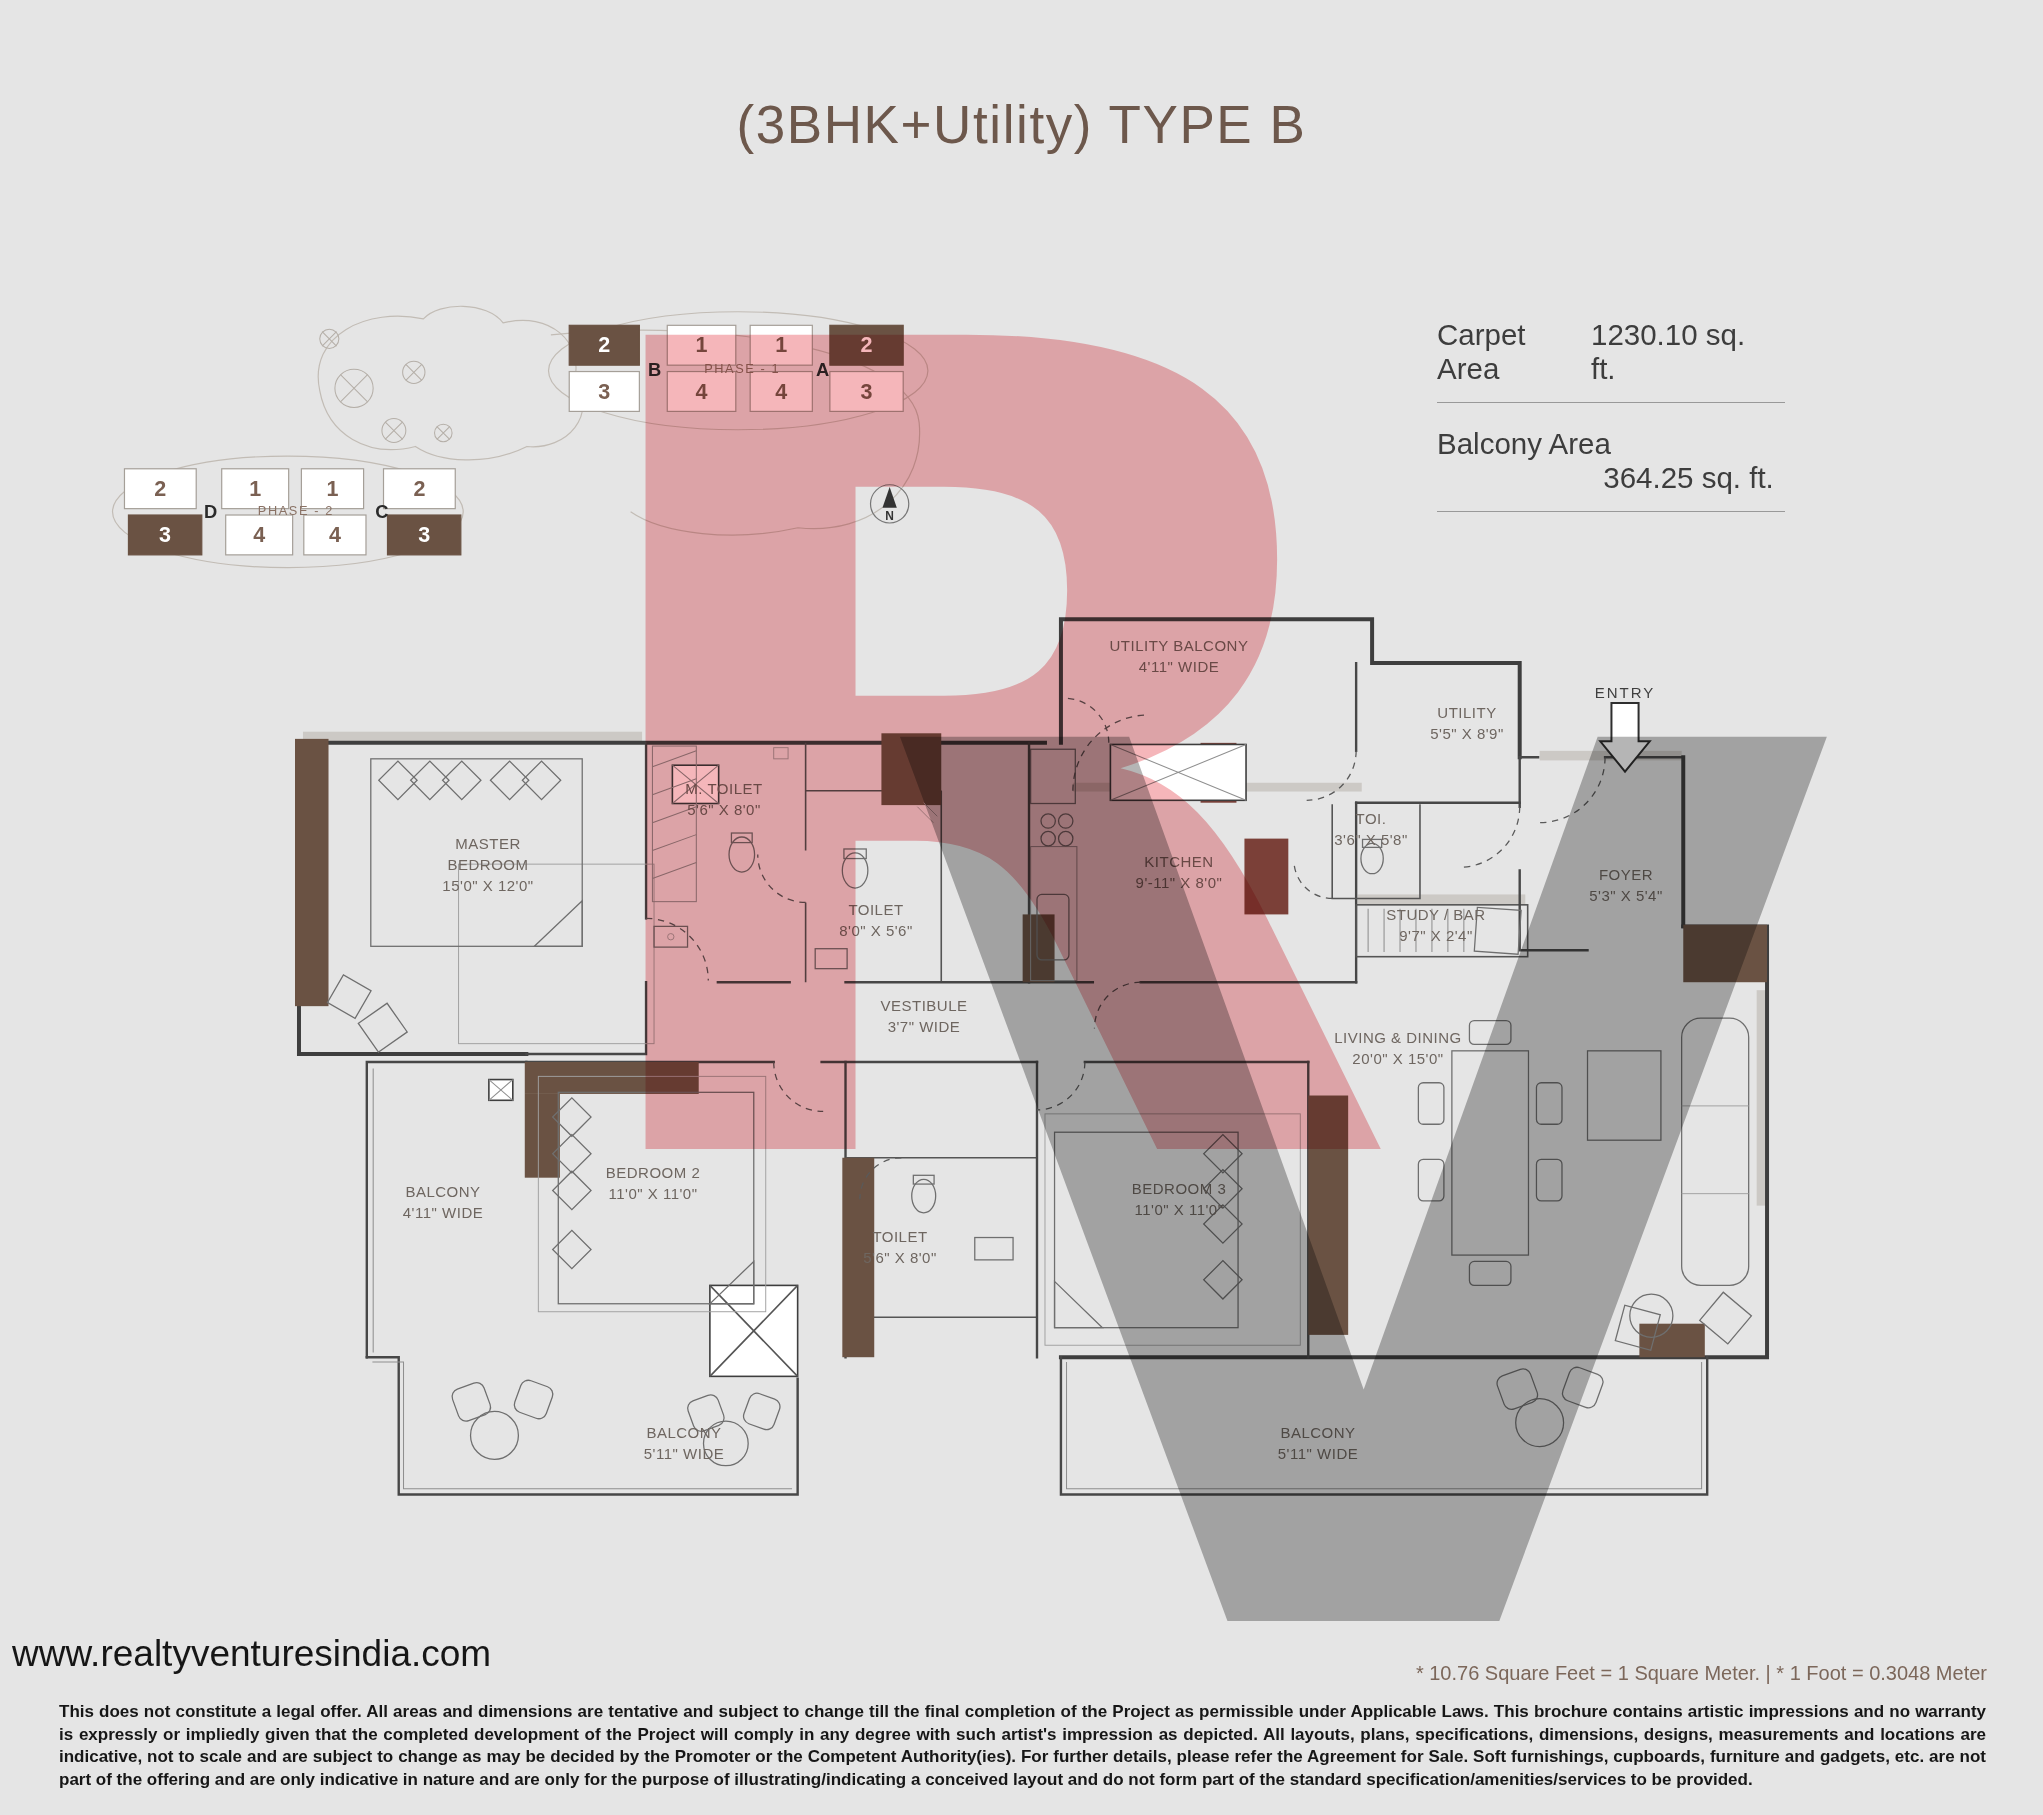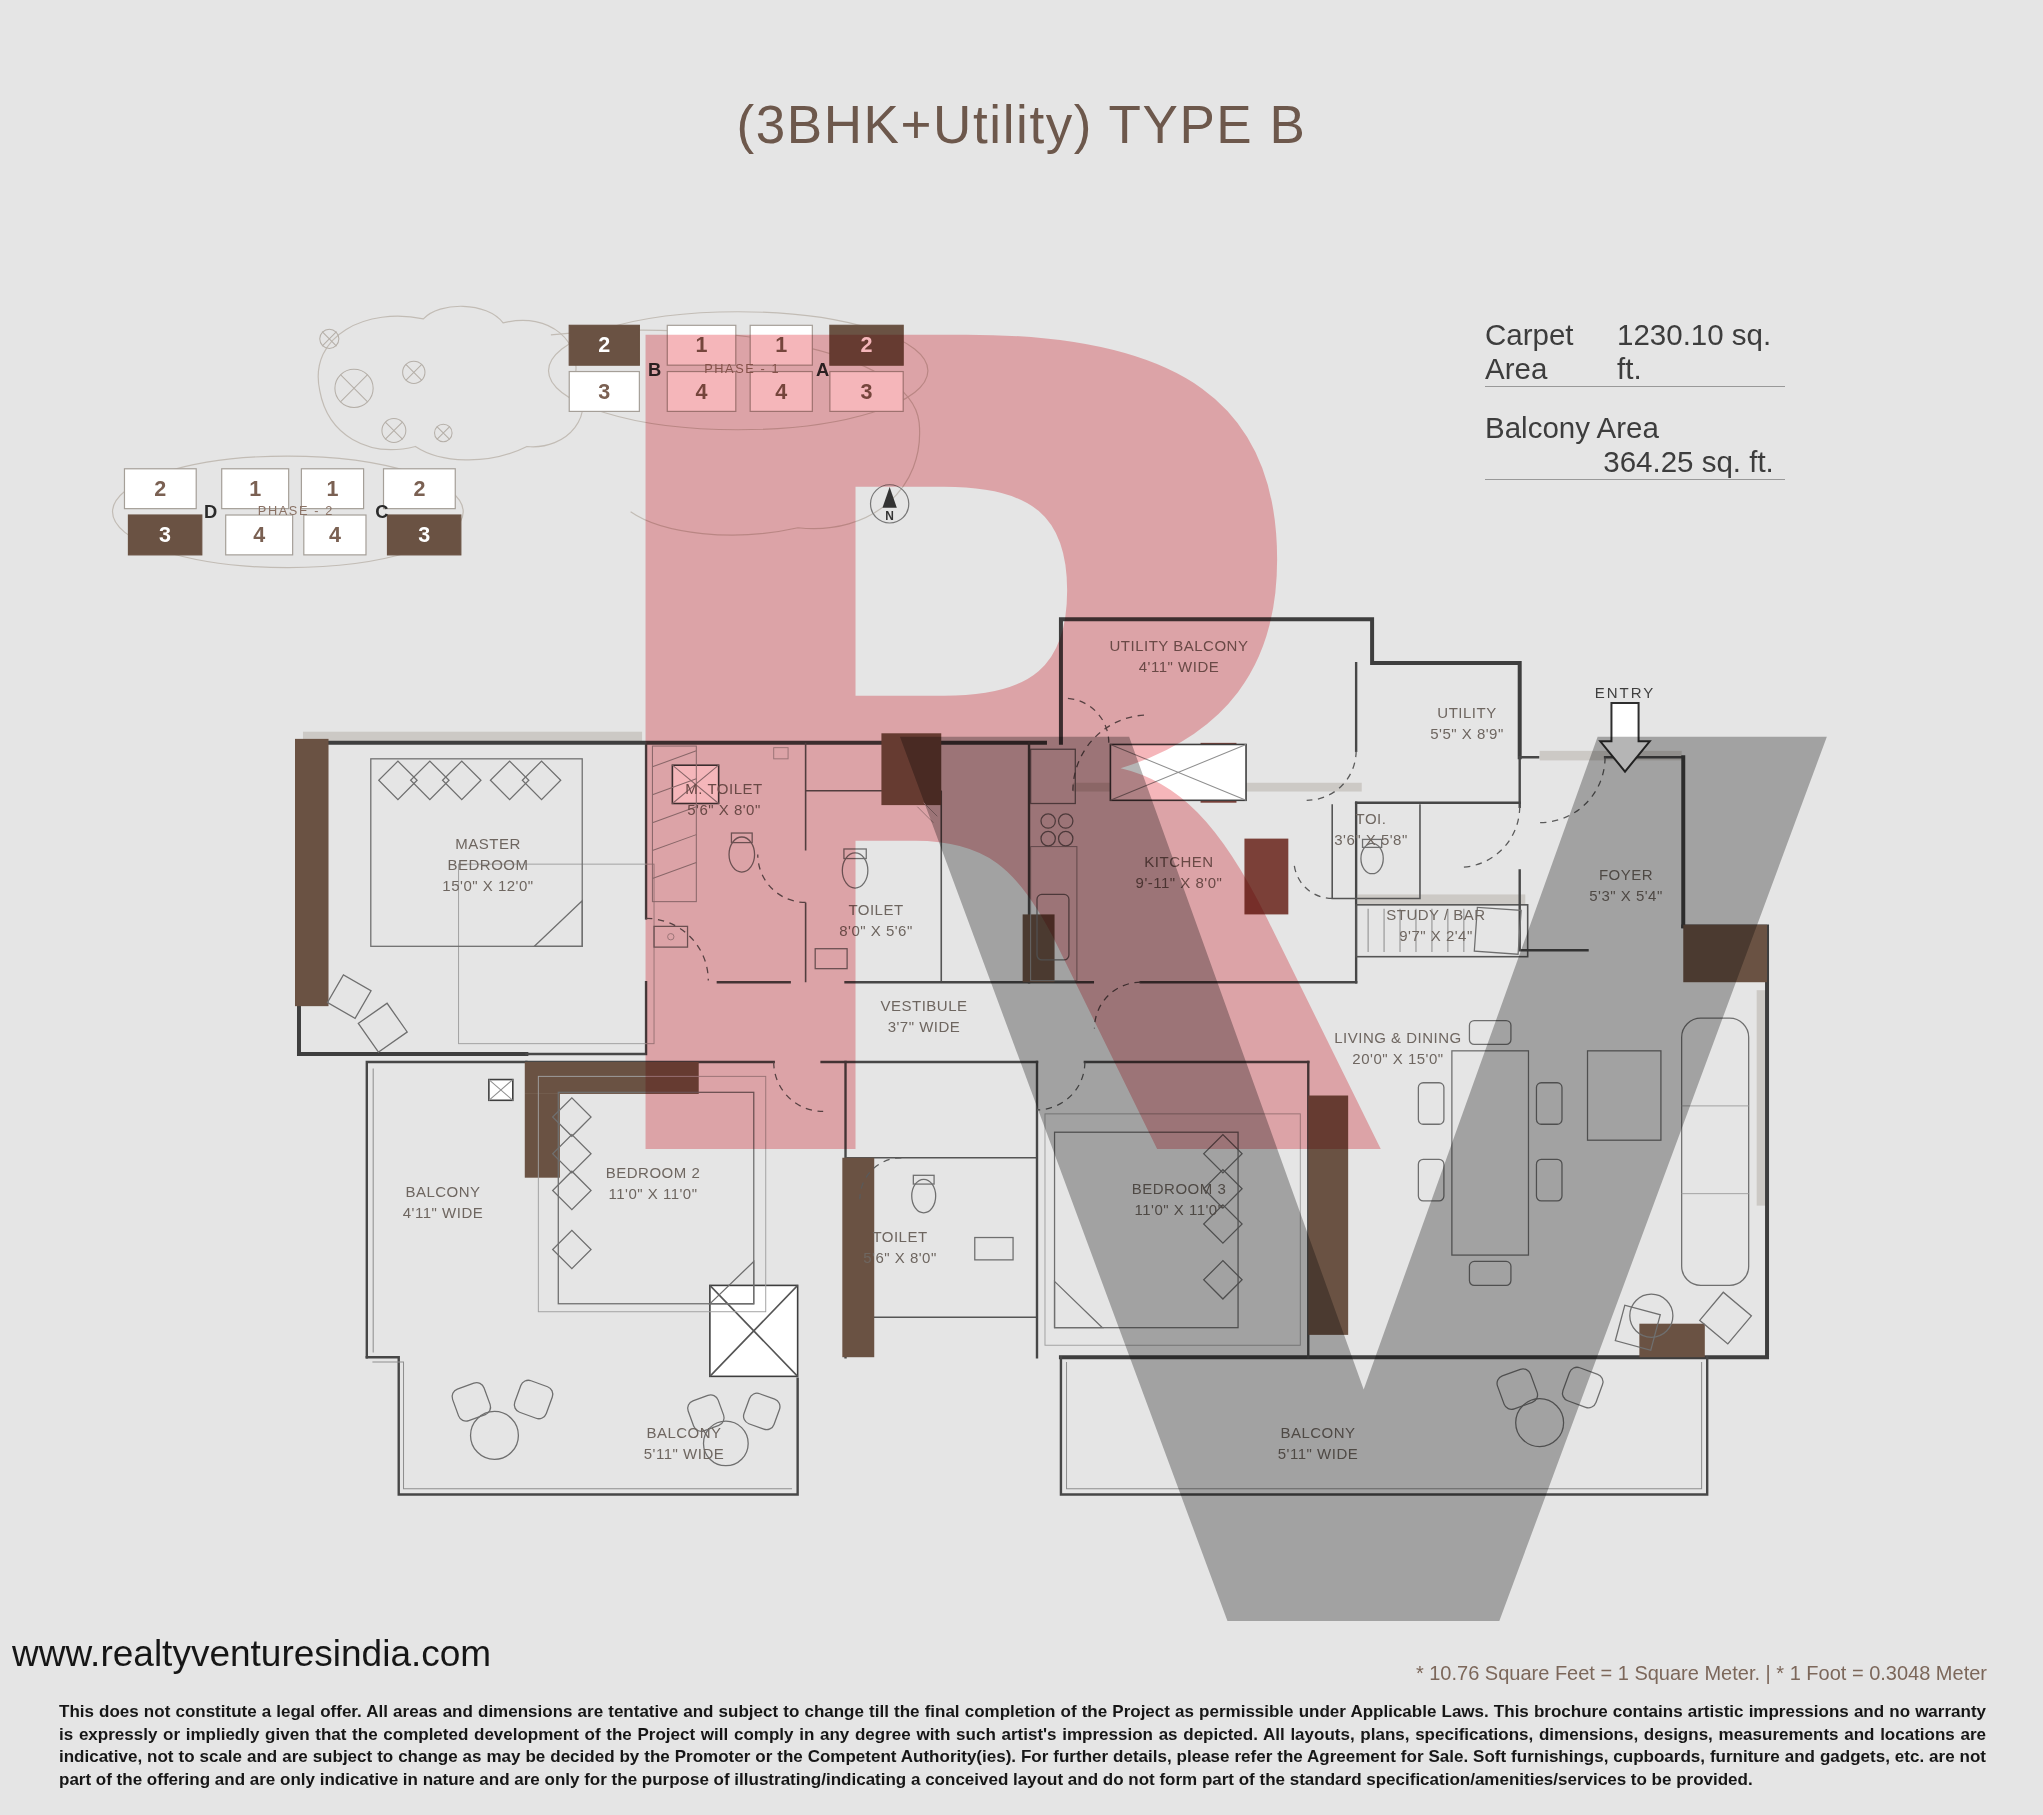--- a/index.html
+++ b/index.html
@@ -2,21 +2,21 @@
 <html style="font-size:12.8px"><head>
 <meta charset="utf-8">
 <style>
   html,body{margin:0;padding:0;background:#fff;}
   #page{position:relative;width:2043px;height:1816px;background:#e5e5e5;overflow:hidden;
         font-family:"Liberation Sans",sans-serif;}
   .title{position:absolute;top:94px;left:0;width:100%;text-align:center;
          font-size:53px;letter-spacing:1.6px;color:#6d584c;}
   
   .areas{position:absolute;left:1437px;top:318px;width:348px;color:#3d3d3d;}
-  .area-row{display:flex;align-items:baseline;border-bottom:0.8px solid #999;margin-left:48px;}
+  .area-row{display:flex;align-items:baseline;border-bottom:0.8px solid #999;padding-bottom:16px;}
   .area-row + .area-row{margin-top:24px;flex-direction:column;}
   .area-label{font-size:29.5px;}
   .area-value{font-size:29.5px;margin-left:auto;padding-right:11.2px;}
   
   .site-plan{position:absolute;left:104px;top:303px;width:838px;height:271px;}
   .tw{fill:#fff;stroke:#a59f98;stroke-width:1.5;}
   .twhl{fill:#6a5243;stroke:#6a5243;}
   .tnum{font-family:"Liberation Sans",sans-serif;font-weight:bold;font-size:27px;fill:#7a6052;text-anchor:middle;}
   .tnumhl{fill:#ffffff;}
   .tletter{font-family:"Liberation Sans",sans-serif;font-weight:bold;font-size:23px;fill:#2b2b2b;text-anchor:middle;}

